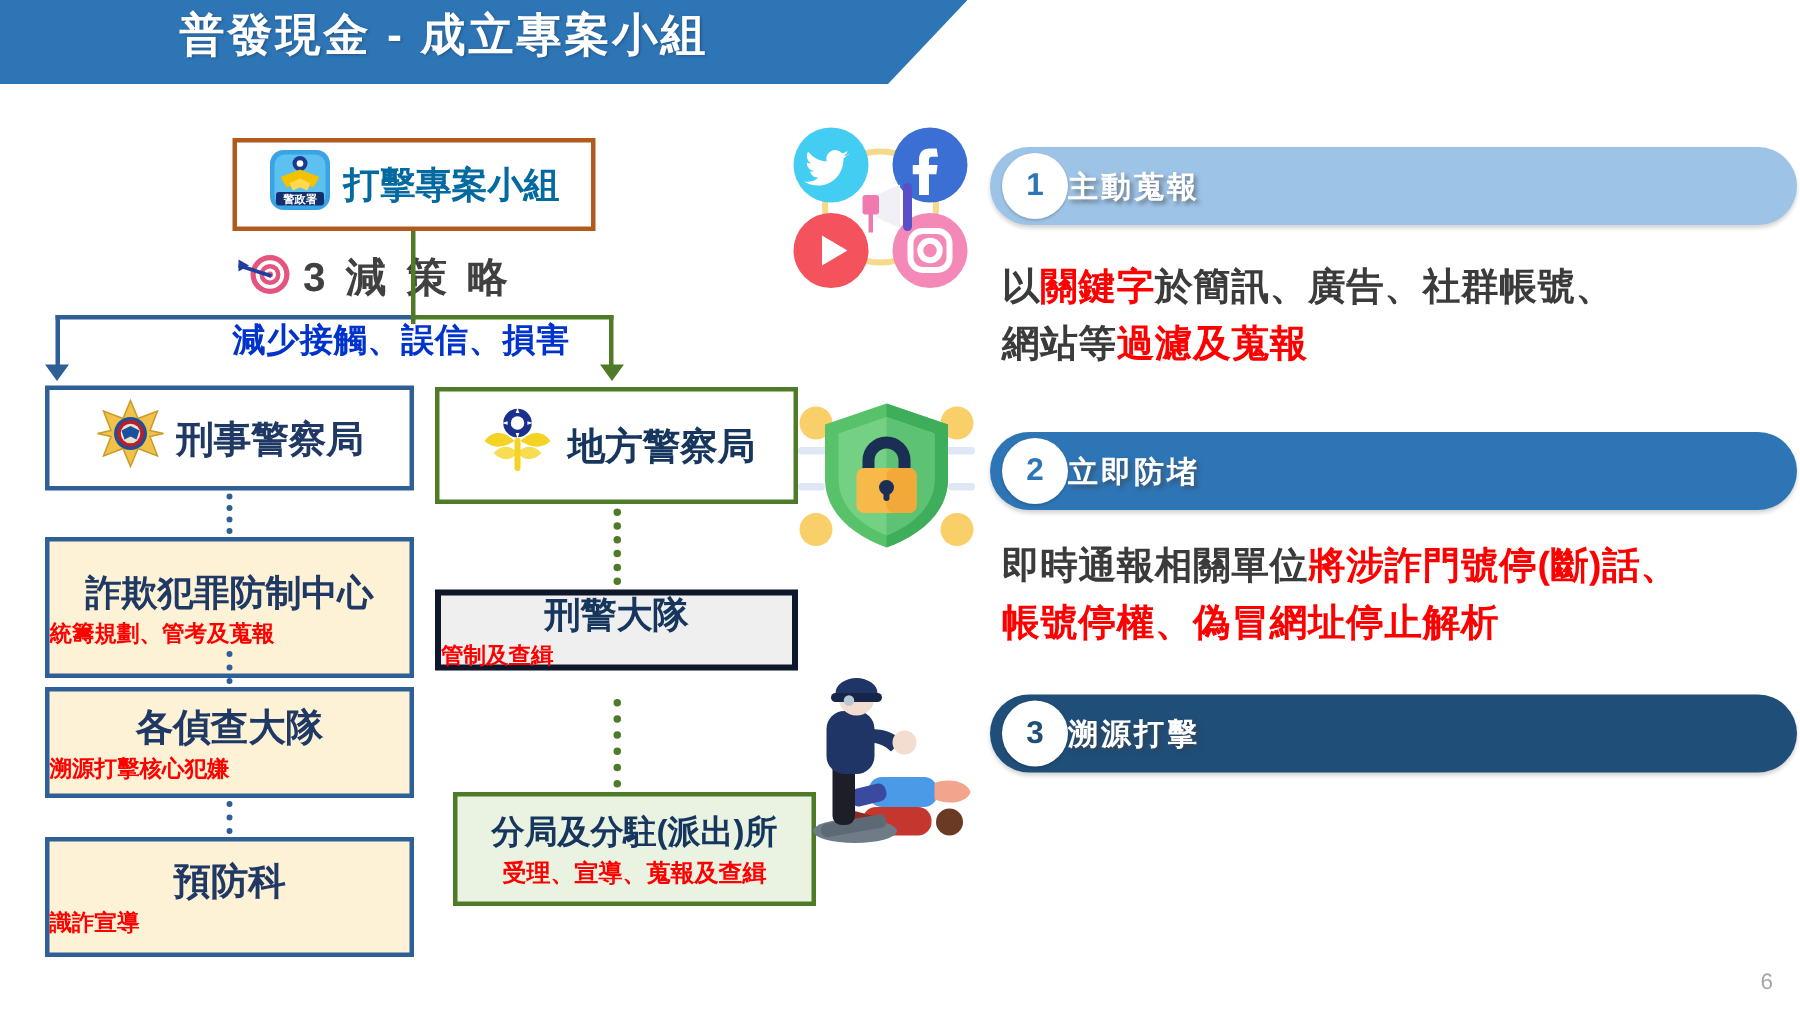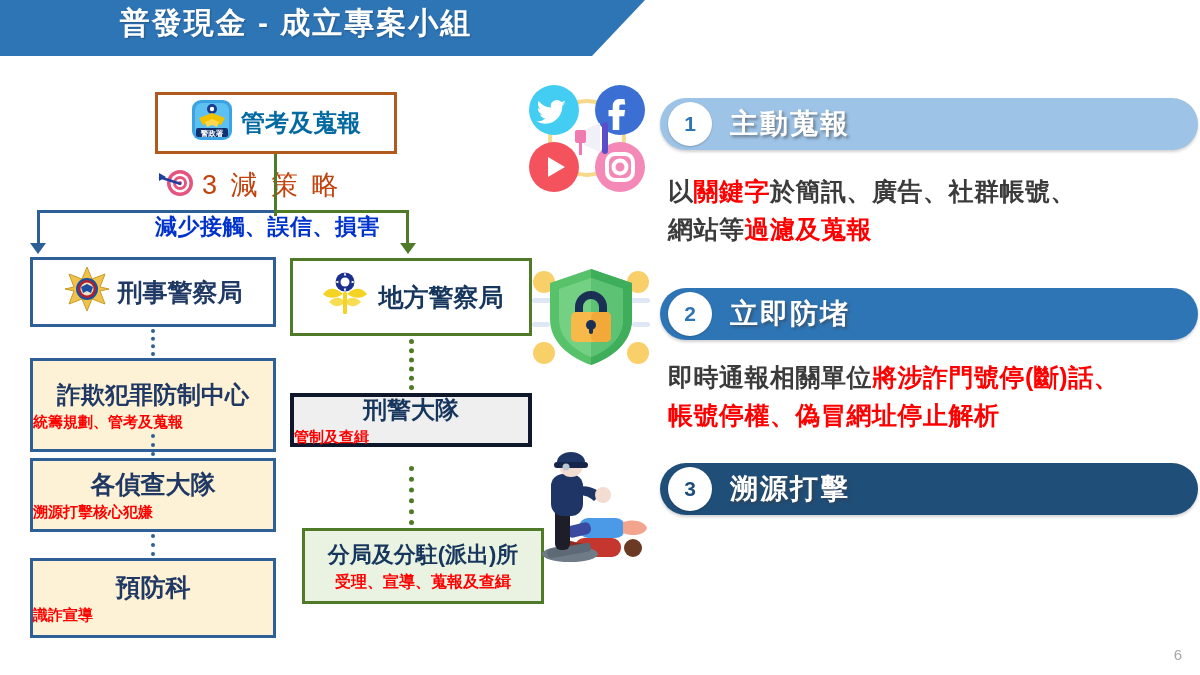--- a/index.html
+++ b/index.html
@@ -125,21 +125,21 @@
   #box-precinct .sub-line { font-size: 16px; }
 
   
   #strategy-row {
     position: absolute;
     left: 158px; top: 166px;
     width: 250px; height: 38px;
     display: flex; align-items: center; gap: 6px;
   }
   #strategy-row .strategy-text {
-    font-size: 27px; font-weight: normal; color: #c2410c;
+    font-size: 27px; font-weight: bold; color: #404040;
     letter-spacing: 3px; white-space: nowrap;
   }
 
   #strategy-sub {
     position: absolute;
     left: 155px; top: 212px;
     font-size: 22px; font-weight: bold;
     color: #0033cc;
     white-space: nowrap;
     letter-spacing: 0.5px;
@@ -181,23 +181,22 @@
   .pill .num-circle {
     width: 44px; height: 44px;
     border-radius: 50%;
     background: #ffffff;
     display: flex; align-items: center; justify-content: center;
     font-size: 21px; font-weight: bold;
     flex: 0 0 auto;
     box-shadow: 0 1px 2px rgba(0,0,0,.2);
   }
   .pill .pill-title {
-    margin-left: 18px;
     color: #ffffff;
-    font-size: 28px;
+    font-size: 20px;
     font-weight: bold;
     letter-spacing: 2px;
     white-space: nowrap;
     text-shadow: 2px 2px 3px rgba(60,60,60,.55);
   }
 
   #pill-1 { left: 660px; top: 98px; width: 538px; background: #9dc3e6; }
   #pill-1 .num-circle { color: #2e75b6; }
   #pill-2 { left: 660px; top: 288px; width: 538px; background: #2e75b6; }
   #pill-2 .num-circle { color: #2e75b6; }
@@ -251,21 +250,21 @@
           <rect x="1" y="2" width="40" height="40" rx="9" fill="#3aa3e3"></rect>
           <rect x="4" y="5" width="34" height="34" rx="7" fill="#5cc0f0"></rect>
           <circle cx="21" cy="11" r="5" fill="#1b3a8c"></circle>
           <circle cx="21" cy="11" r="2.2" fill="#ffffff"></circle>
           <path d="M8 20 L21 15 L34 20 L30 27 L21 24 L12 27 Z" fill="#f2c200"></path>
           <path d="M14 24 L21 21 L28 24 L26 29 L21 27 L16 29 Z" fill="#ffd84d"></path>
           <rect x="5" y="30" width="32" height="9" rx="2" fill="#12306e"></rect>
           <text x="21" y="37.5" font-size="7.5" fill="#ffffff" text-anchor="middle" font-family="DejaVu Sans, sans-serif" font-weight="bold">警政署</text>
         </svg>
       </span>
-      <span>管考及蒐報</span>
+      <span>打擊專案小組</span>
     </div>
   </div>
 
   <div id="strategy-row">
     <span>
       <svg width="38" height="34" viewBox="0 0 38 34">
         <circle cx="22" cy="17" r="13" fill="#e5537f"></circle>
         <circle cx="22" cy="17" r="9.5" fill="#ffffff"></circle>
         <circle cx="22" cy="17" r="7" fill="#e5537f"></circle>
         <circle cx="22" cy="17" r="4" fill="#ffffff"></circle>

